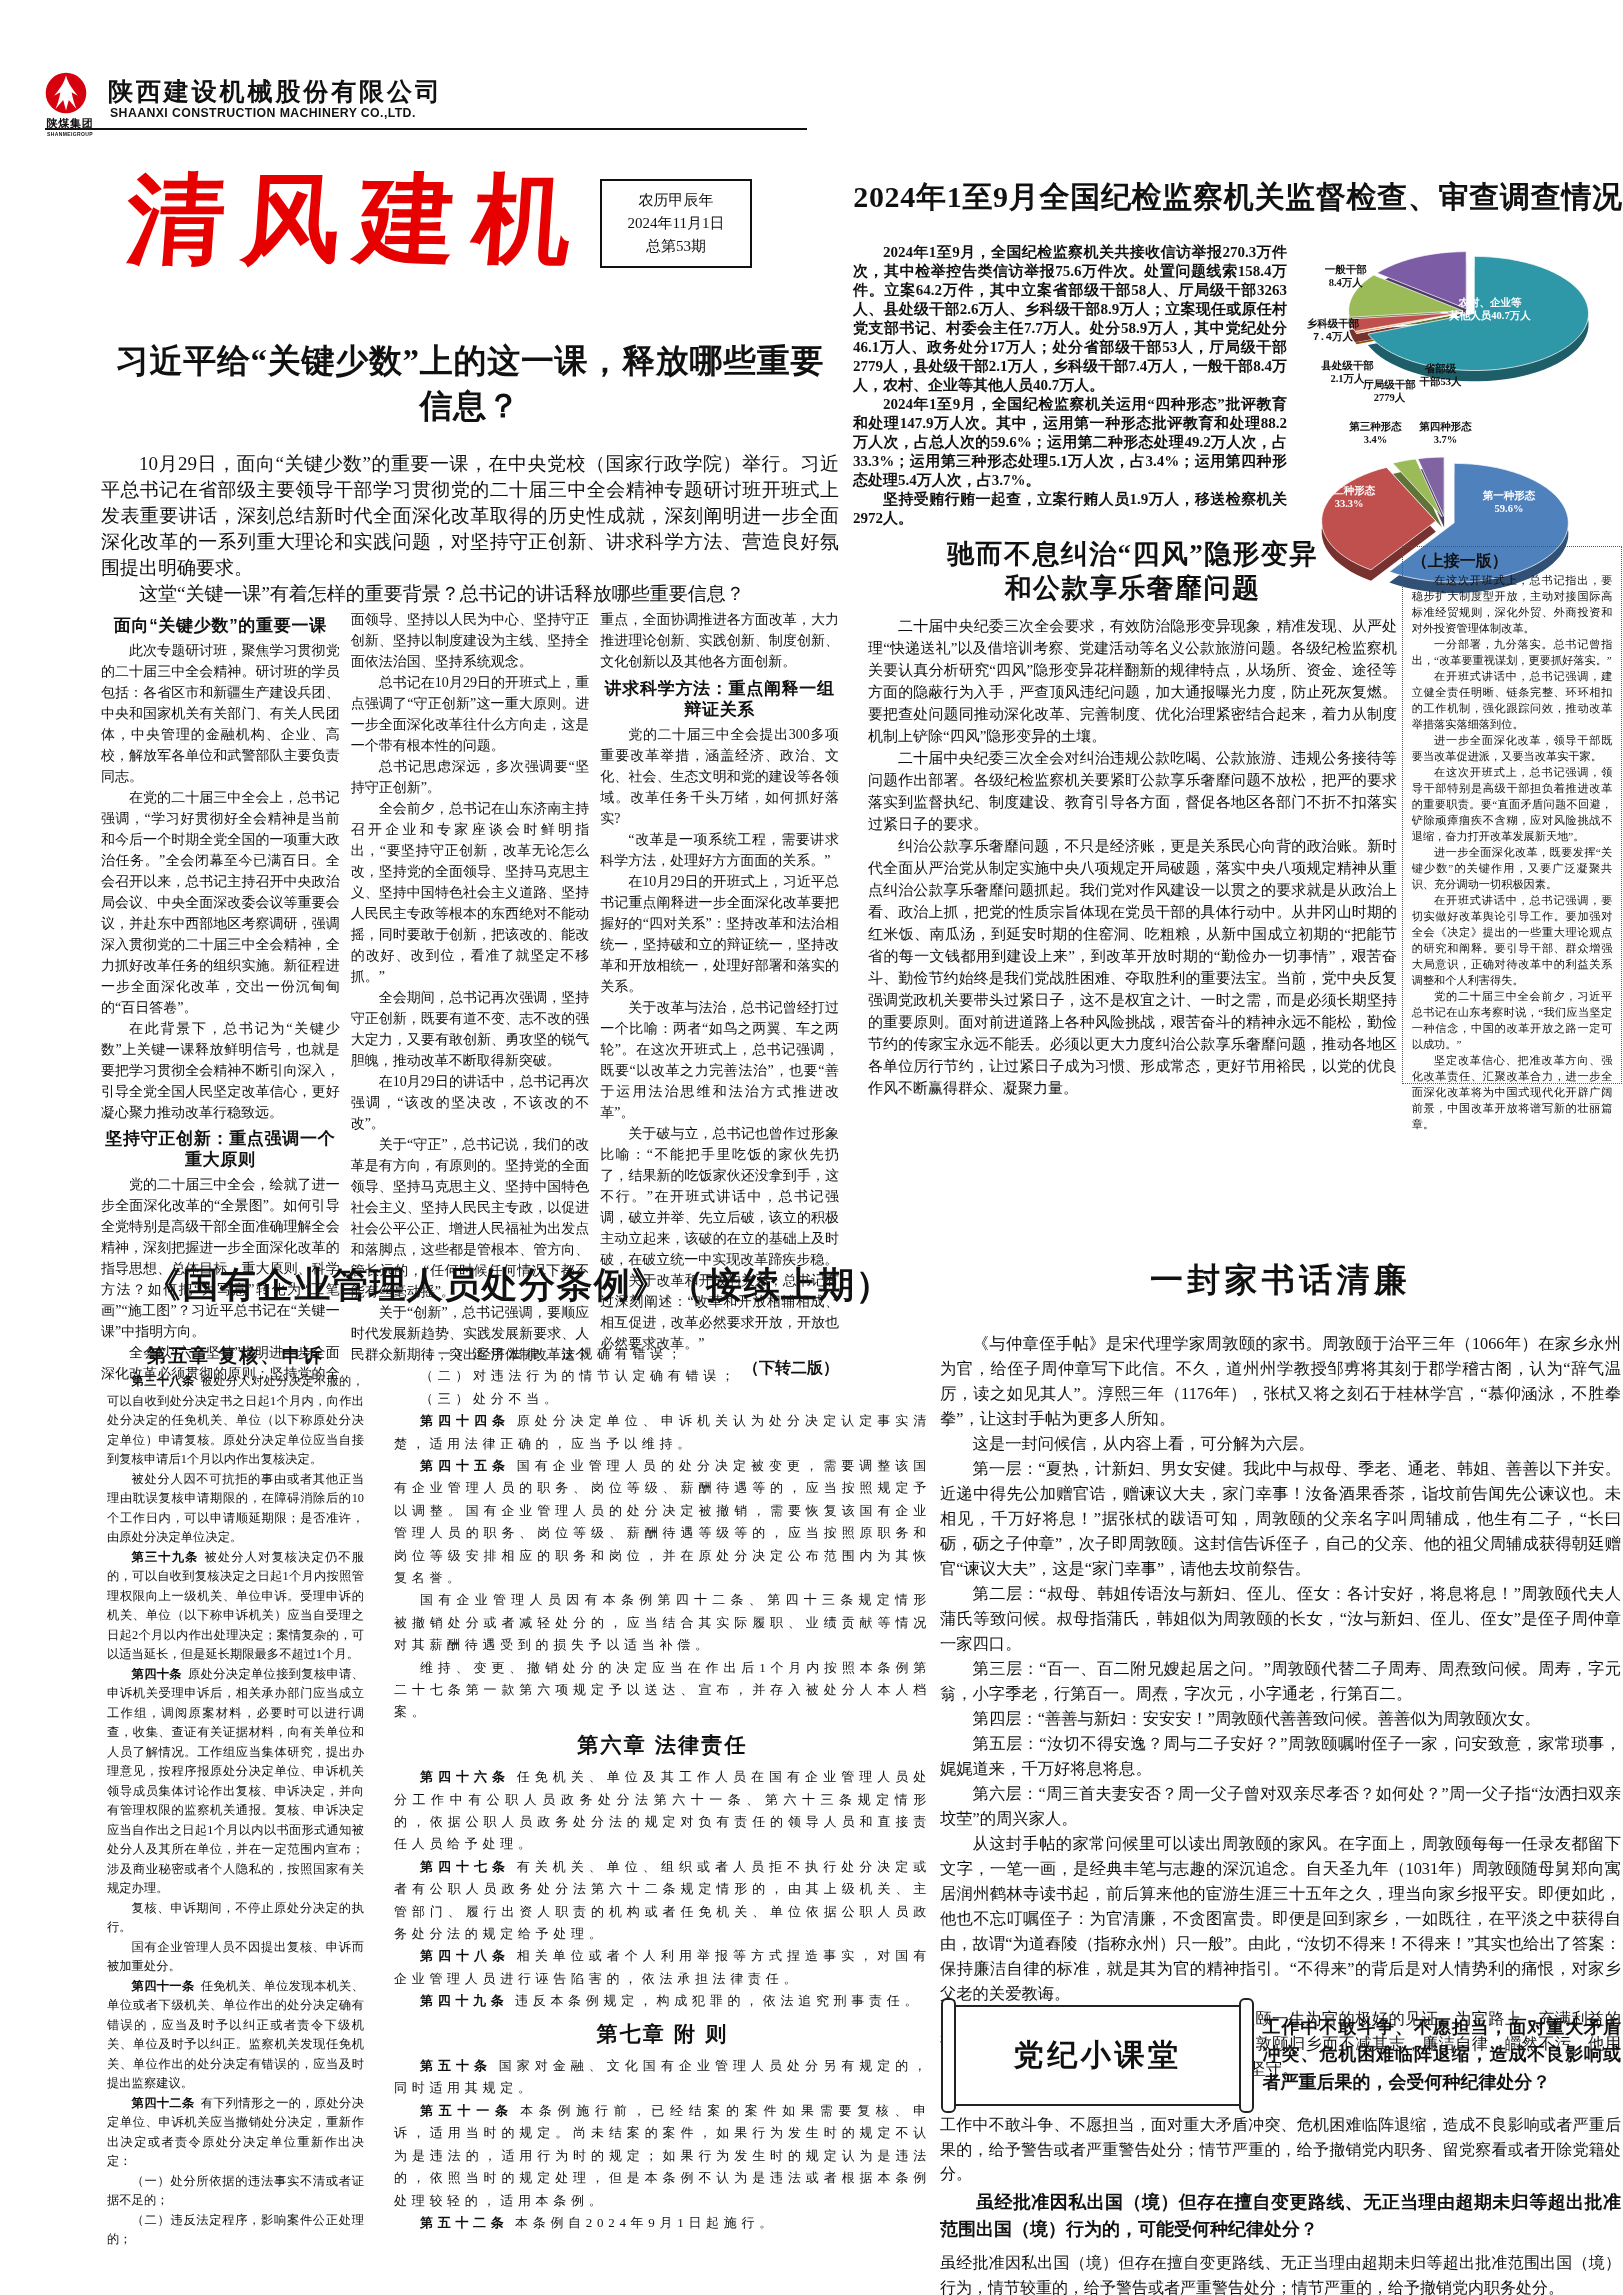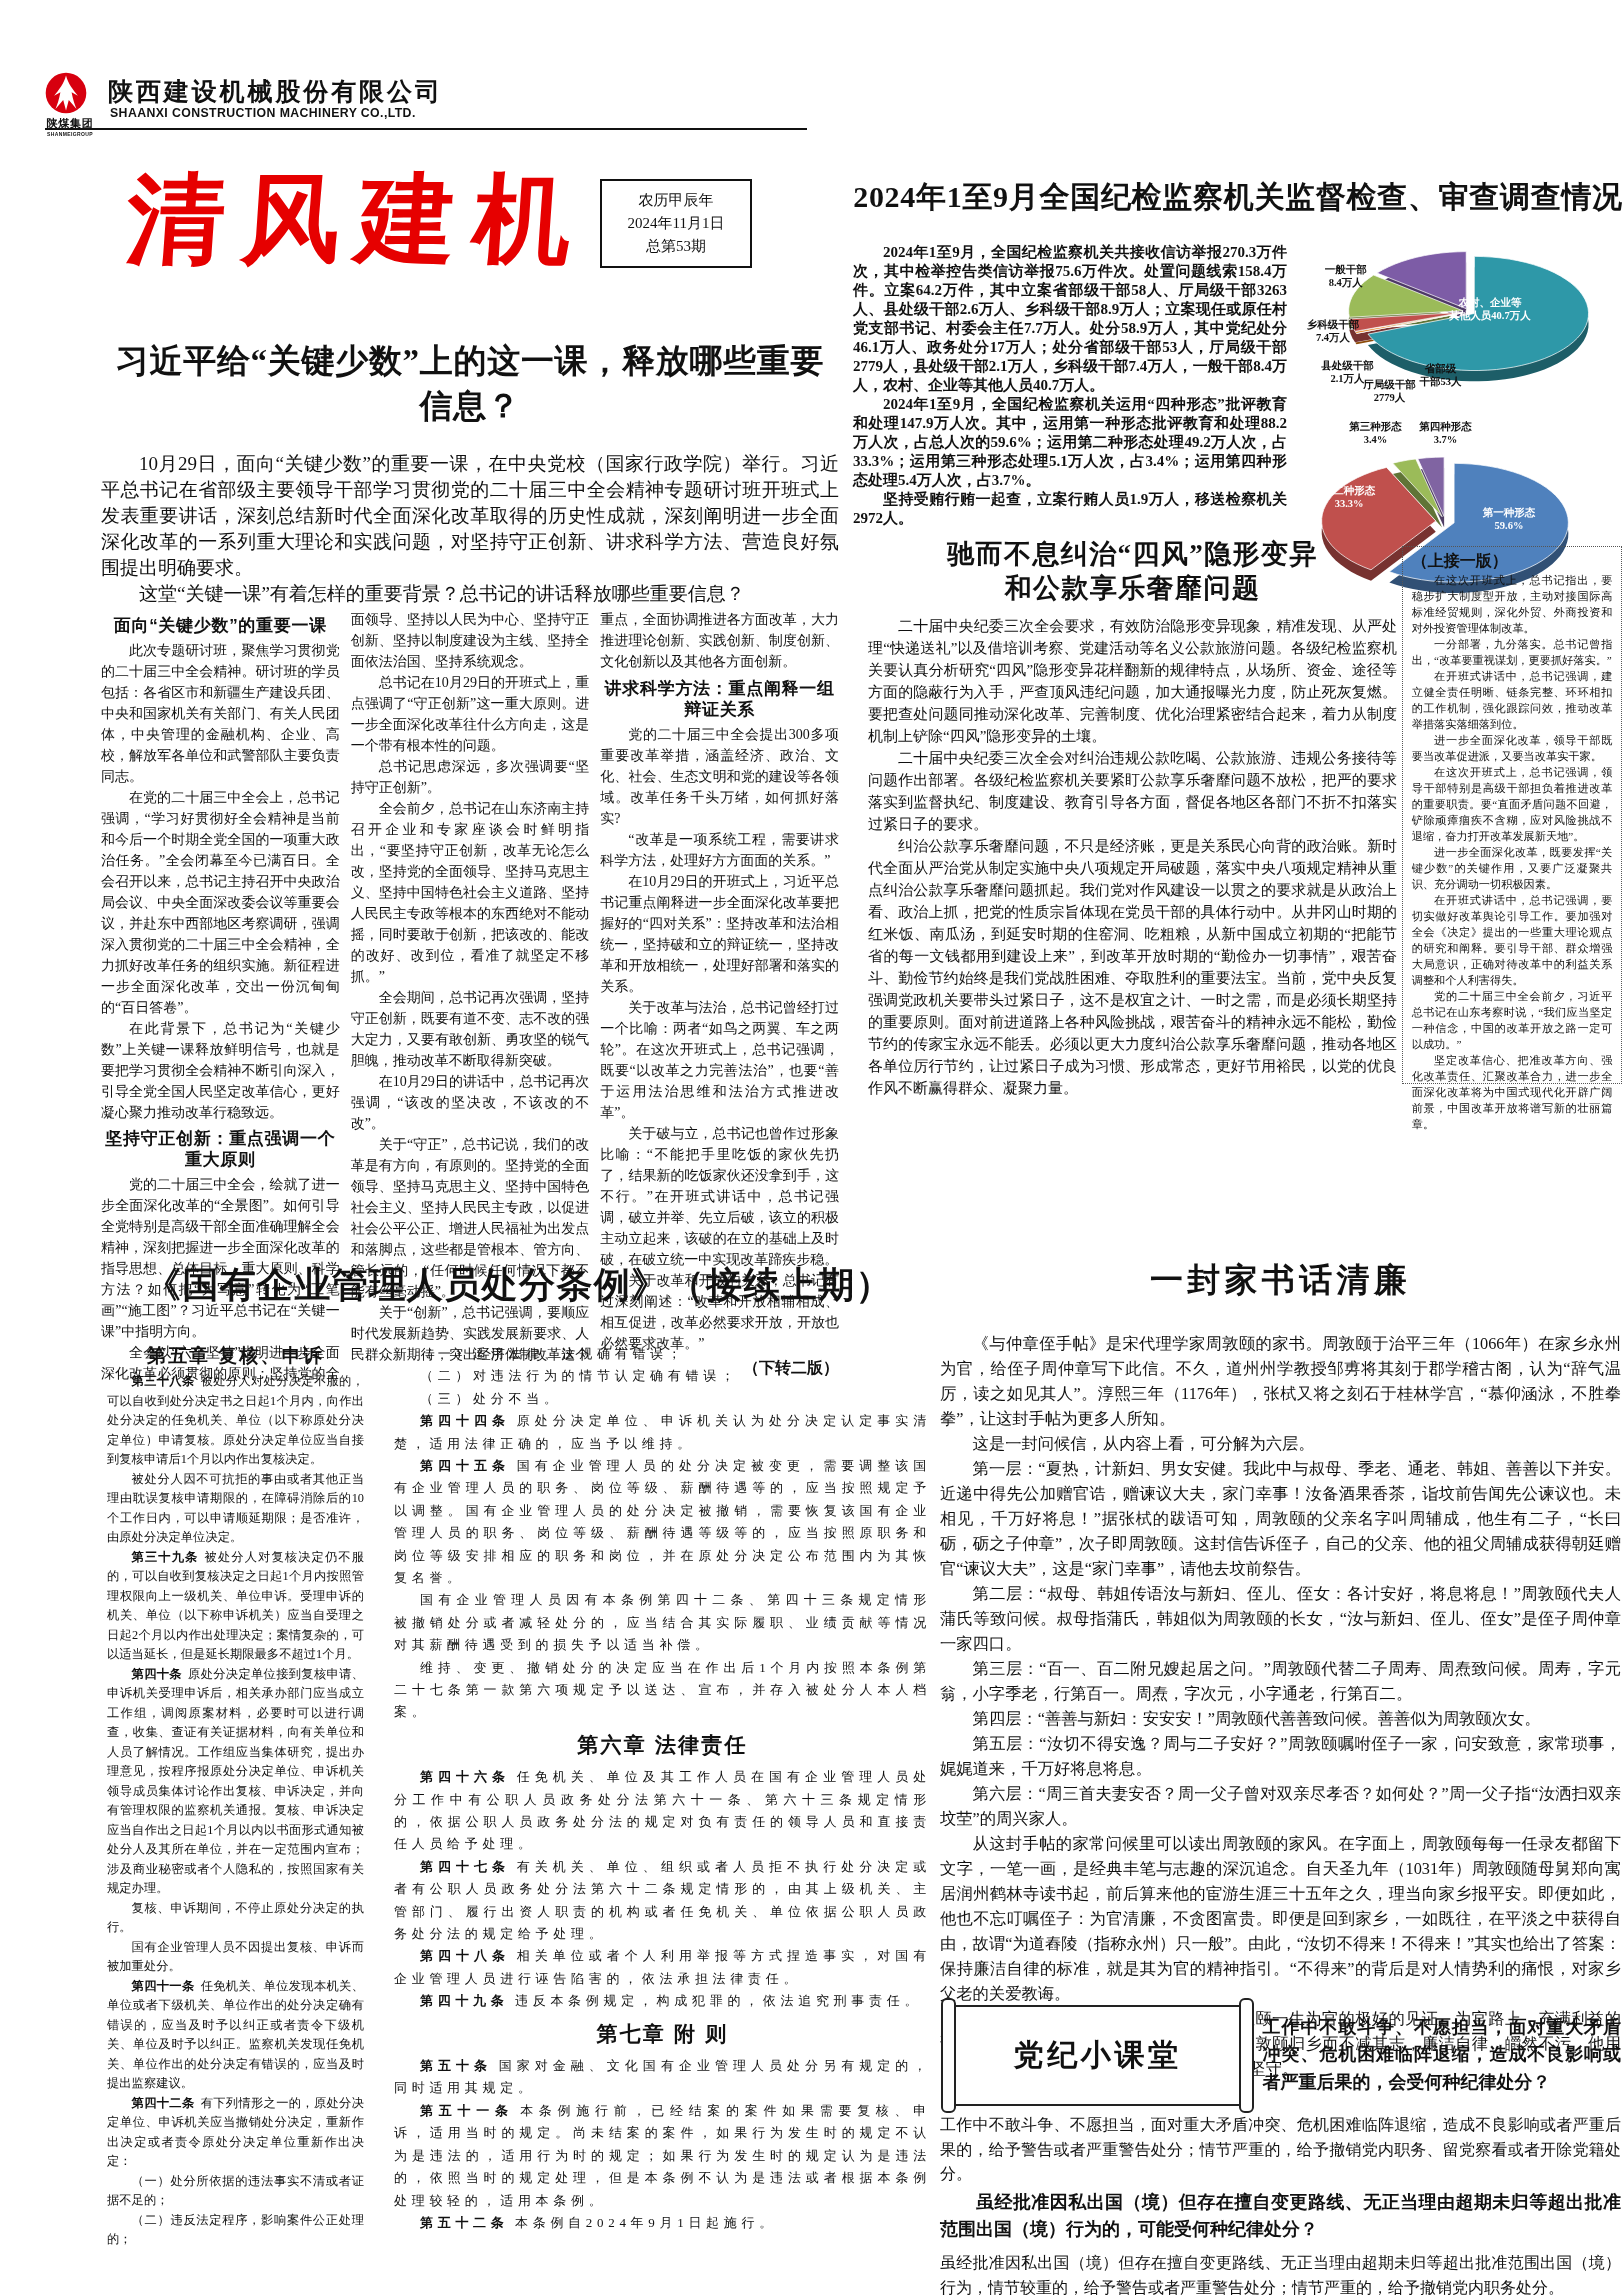--- a/index.html
+++ b/index.html
@@ -41,24 +41,24 @@
   .a2-charts{width:326px;position:relative;}
   .chartbox{position:relative;}
   .chartbox svg{display:block;}
   .lb{position:absolute;text-align:center;font-size:10.5px;line-height:13px;font-weight:bold;}
   .lb.white{color:#fff;}
   
   .p1-0{left:136px;top:53px;width:114px;}
   .p1-1{left:110px;top:119px;width:67px;}
   .p1-2{left:55px;top:135px;width:75px;}
   .p1-3{left:13px;top:116px;width:75px;}
-  .p1-4{left:0px;top:75px;width:72px;}
+  .p1-4{left:0px;top:75px;width:72px;font-family:Liberation Mono, monospace;}
   .p1-5{left:8.7px;top:20px;width:80px;}
   
-  .p2-0{left:168px;top:69px;width:88px;margin-top:17px;}
+  .p2-0{left:168px;top:69px;width:88px;}
   .p2-1{left:11.6px;top:64px;width:81px;}
   .p2-2{left:38px;top:0px;width:81px;}
   .p2-3{left:108px;top:0px;width:81px;}
 
   
   #a3{position:absolute;left:868px;top:537px;width:529px;}
   .a3-title{font-size:27px;line-height:34px;font-weight:bold;text-align:center;letter-spacing:1.4px;}
   .a3-body{margin-top:10px;font-size:15px;line-height:22px;}
 
   

